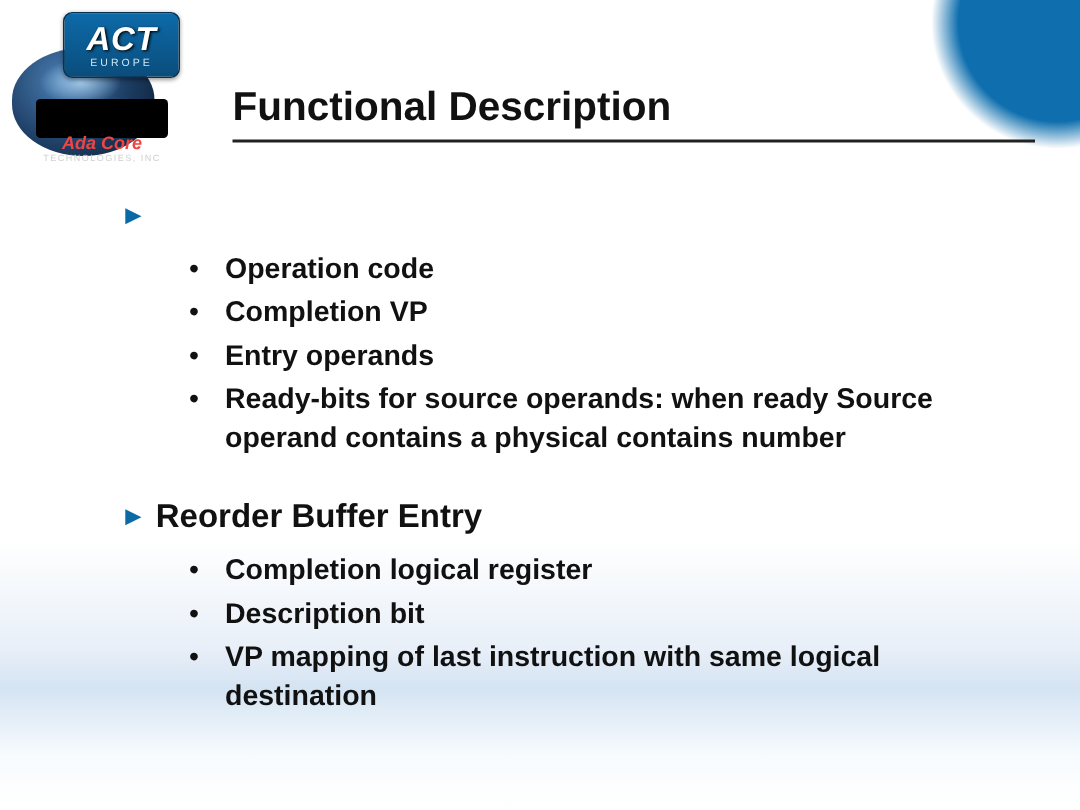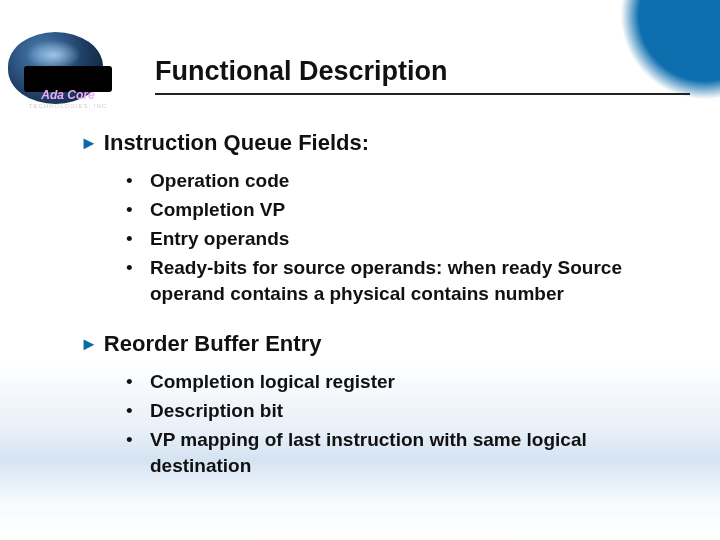--- a/index.html
+++ b/index.html
@@ -72,21 +72,21 @@
     top: 60px; left: 16px;
     width: 88px; height: 26px;
     background: #000;
     border-radius: 3px;
     display: flex;
     flex-direction: column;
     align-items: center;
     justify-content: center;
   }
   .adacore .t1 {
-    color: #f0abfc;
+    color: #ef4444;
     font: italic 700 12px/1 Arial, sans-serif;
     margin-top: 40px;
   }
   .adacore .t2 {
     color: #cfcfcf;
     font: 6px/1 Arial, sans-serif;
     letter-spacing: 1px;
     margin-top: 2px;
   }
   .corner-arc {
@@ -147,33 +147,36 @@
   .item-text { flex: 1; font-weight: bold; }
 </style>
 </head>
 <body>
 
 <div class="bg-gradient"></div>
 <div class="corner-arc"></div>
 
 <div class="logo-area">
   <div class="globe"></div>
+  <div class="act-badge">
+    <div class="big">ACT</div>
+    <div class="small">EUROPE</div>
+  </div>
   <div class="adacore">
     <div class="t1">Ada Core</div>
     <div class="t2">TECHNOLOGIES, INC</div>
   </div>
 </div>
 
 <div class="slide">
   <h1 class="title">Functional Description</h1>
 
   <div class="section">
     <div class="sec-head">
       <span class="tri">►</span>
-      <span>Instruction Queue Fields:</span>
     </div>
     <div class="items">
       <div class="item">
         <span class="dot">•</span>
         <span class="item-text">Operation code</span>
       </div>
       <div class="item">
         <span class="dot">•</span>
         <span class="item-text">Completion VP</span>
       </div>

